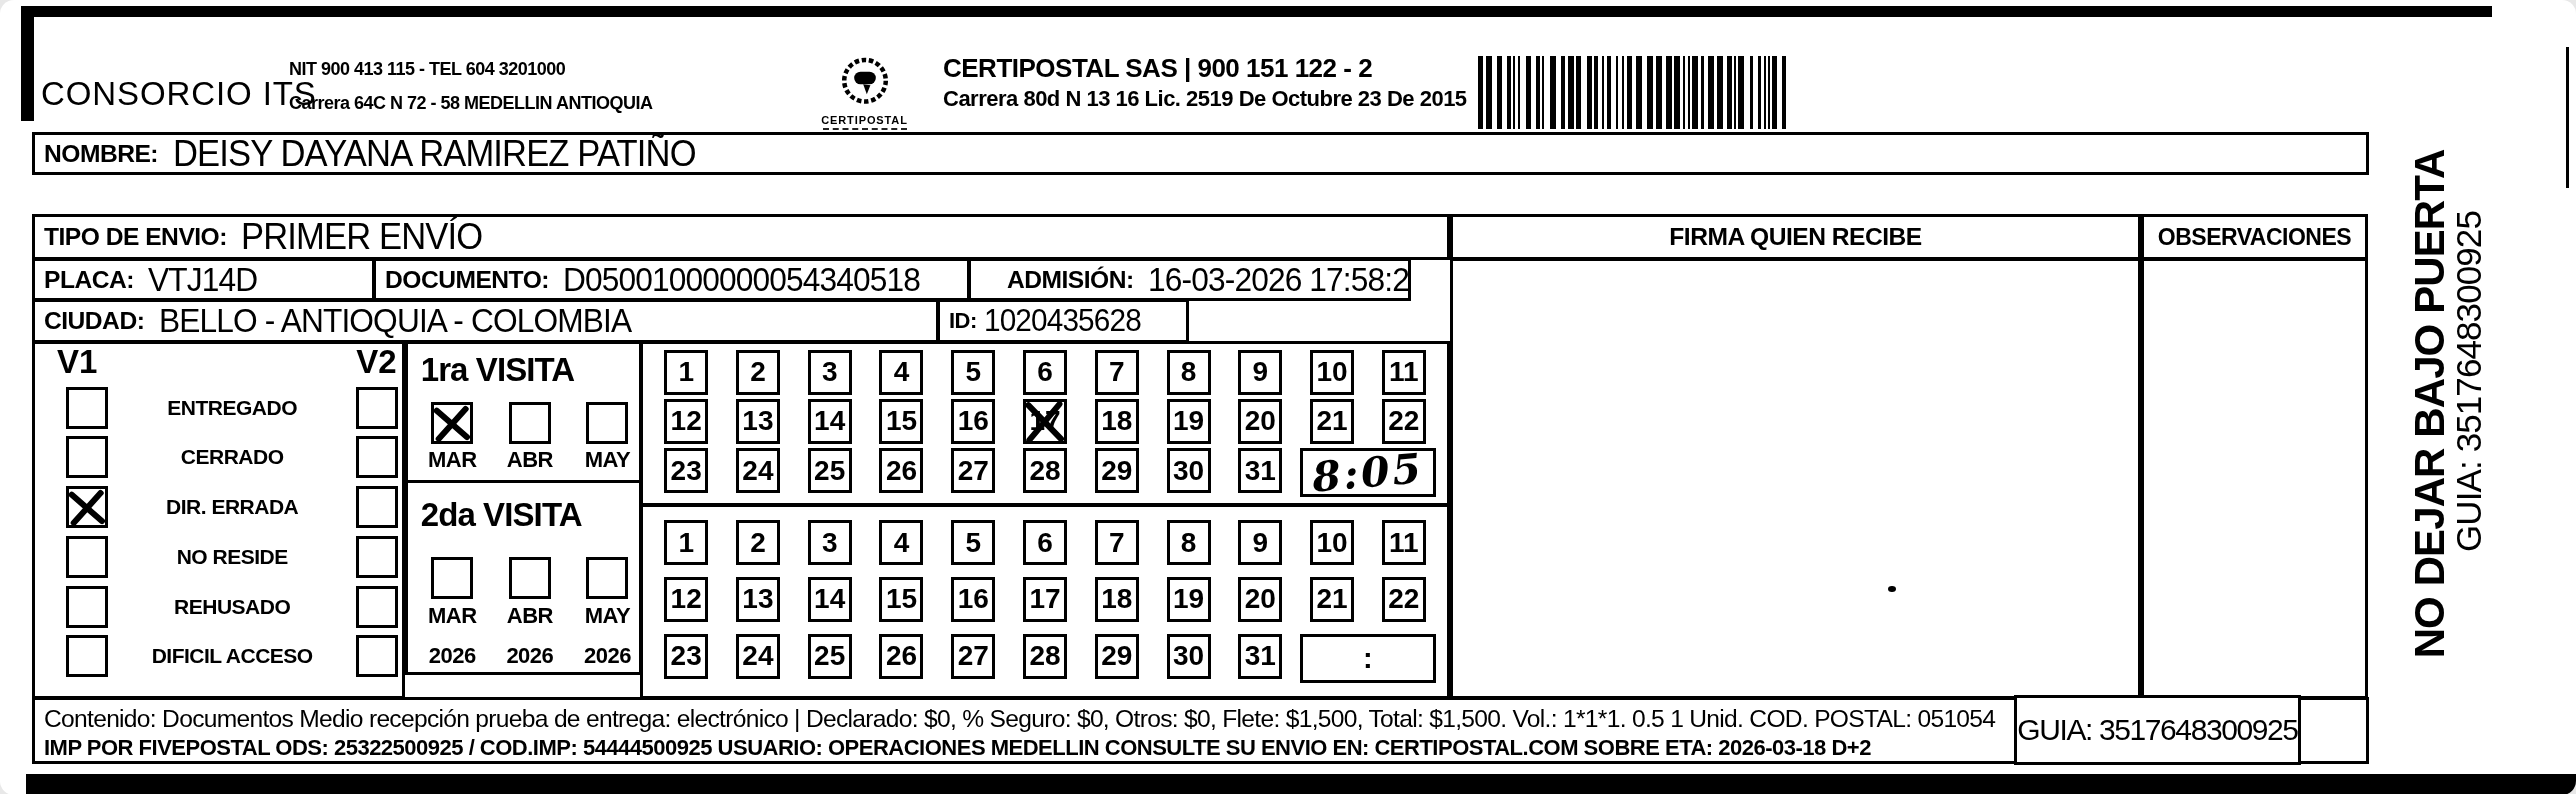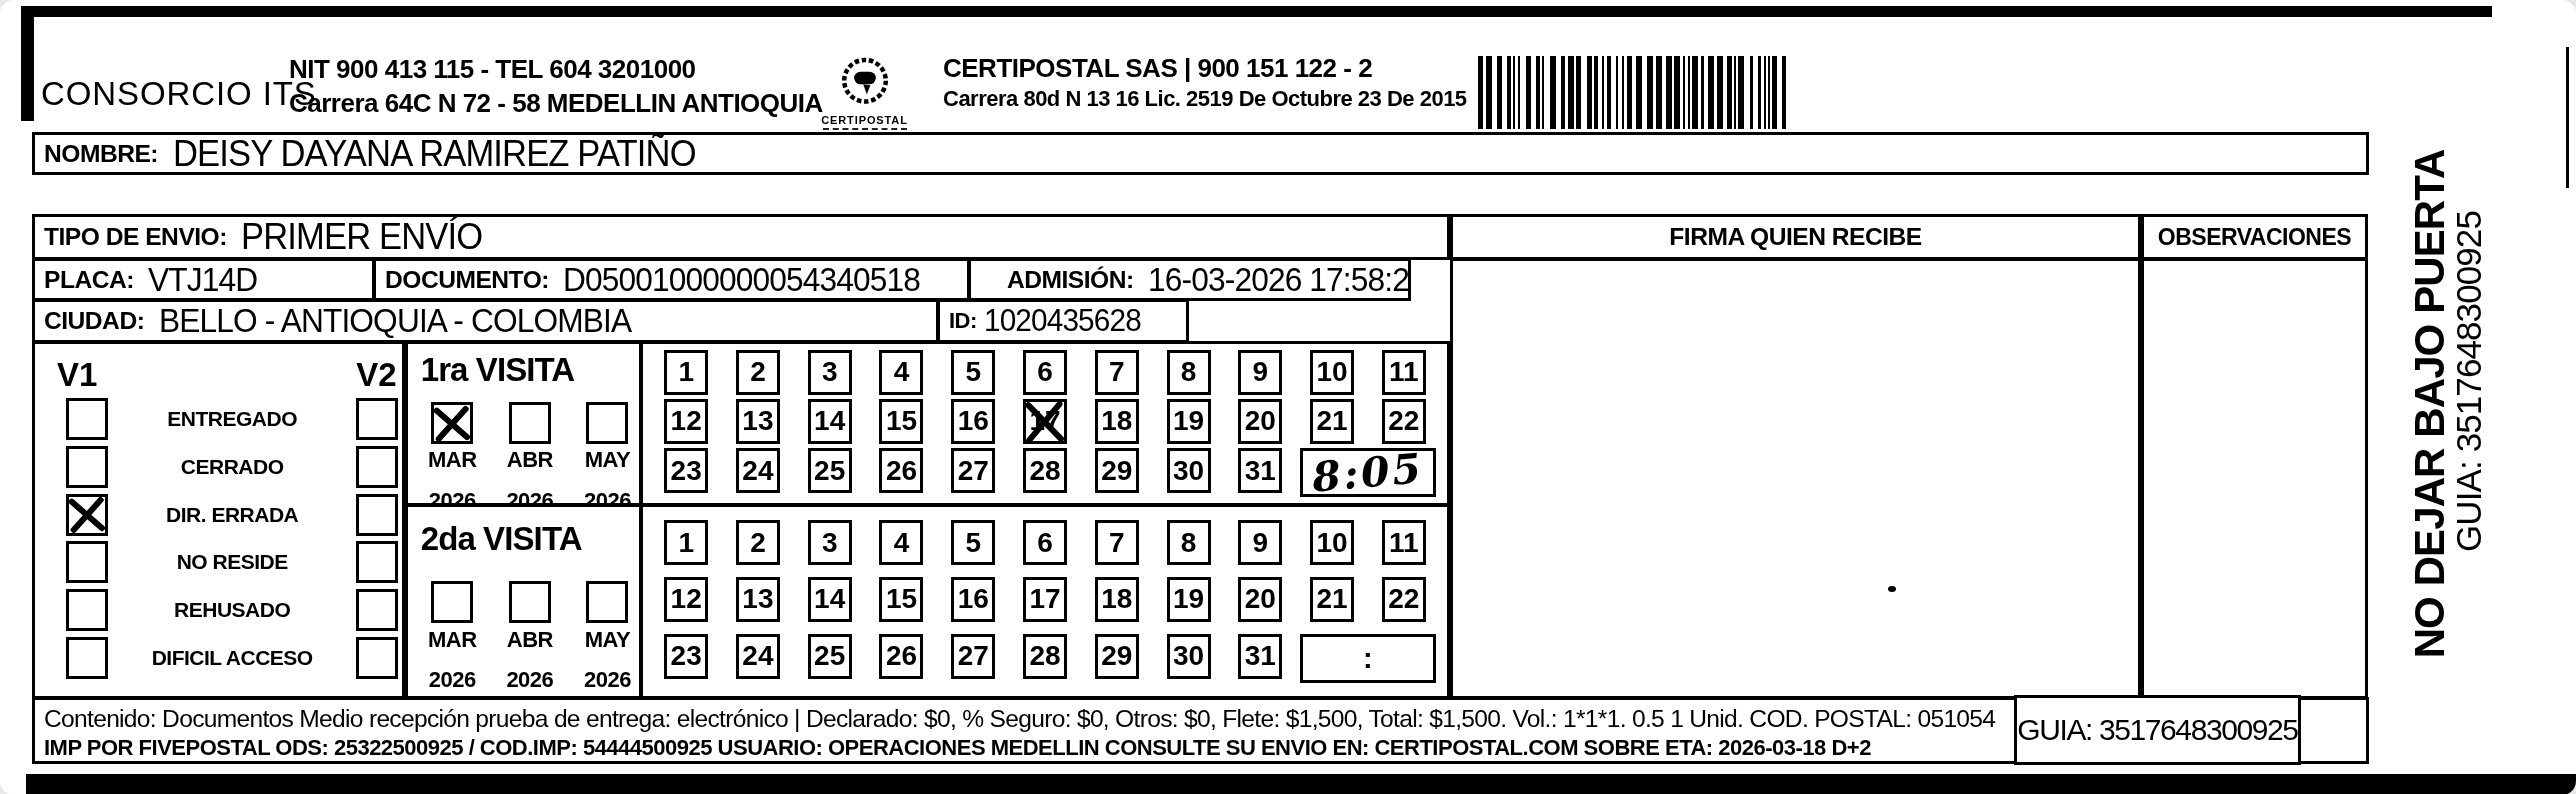--- a/index.html
+++ b/index.html
@@ -20,21 +20,21 @@
   
   .colhead{display:flex;align-items:center;justify-content:center;font-weight:bold;font-size:24.6px;letter-spacing:-0.5px;}
 
   
   .cb{position:relative;display:inline-block;width:42px;height:42px;border:3.6px solid #000;box-sizing:border-box;background:#fff;flex:0 0 auto;}
   .cb.checked::before,.cb.checked::after{content:"";position:absolute;left:-14%;top:44%;width:128%;height:5.5px;background:#000;border-radius:2.7px;}
   .cb.checked::before{transform:rotate(41deg);}
   .cb.checked::after{transform:rotate(-48deg);}
 
   
-  .status-inner{position:absolute;inset:0;display:flex;flex-direction:column;padding:13px 0 11px;}
+  .status-inner{position:absolute;inset:0;display:flex;flex-direction:column;padding:0 0 11px;}
   .vrow{display:flex;justify-content:space-between;font-weight:bold;font-size:33px;padding:0 5.5px 0 22px;line-height:35px;}
   .opts{flex:1;display:flex;flex-direction:column;justify-content:space-evenly;}
   .opt{display:flex;align-items:center;}
   .opt .cb:first-child{margin-left:31px;}
   .opt .cb:last-child{margin-right:3.6px;}
   .opt-label{flex:1;text-align:center;font-weight:bold;font-size:21px;letter-spacing:-0.5px;}
 
   
   .visit-inner{position:absolute;inset:0;padding:7.3px 0 0 12.7px;}
   .visit-title{font-weight:bold;font-size:33px;letter-spacing:-0.9px;}
@@ -70,21 +70,21 @@
   .vwarn{left:2139px;top:376px;width:582px;height:56px;font-weight:bold;font-size:42px;letter-spacing:-0.9px;line-height:56px;}
   .vguia{left:2239px;top:358px;width:459px;height:47px;font-size:35px;letter-spacing:-0.9px;line-height:47px;}
 
   
   .footer-text{position:absolute;inset:0;padding:4.5px 0 0 9px;}
   .foot1{font-size:24.6px;letter-spacing:-0.7px;white-space:nowrap;}
   .foot2{font-size:22px;font-weight:bold;letter-spacing:-0.5px;white-space:nowrap;margin-top:2.7px;}
   .guia-box{display:flex;align-items:center;justify-content:center;font-size:30px;letter-spacing:-1.4px;white-space:nowrap;}
 
   .hdr-company{font-size:33px;letter-spacing:0.9px;}
-  .hdr-lines{font-weight:bold;font-size:26px;line-height:34px;letter-spacing:-0.5px;}
+  .hdr-lines{font-weight:bold;font-size:18px;line-height:34px;letter-spacing:-0.5px;}
   .hdr-partner1{font-weight:bold;font-size:26px;letter-spacing:-0.5px;}
   .hdr-partner2{font-weight:bold;font-size:22px;letter-spacing:-0.5px;margin-top:2px;}
 </style>
 </head>
 <body>
 
 <div id="scan">
 
   <div class="bar" style="left:25.5px;top:5.5px;width:2466px;height:11px;"></div>
   <div class="bar" style="left:21px;top:5.5px;width:12.7px;height:115px;"></div>
@@ -216,21 +216,21 @@
           <div class="month">
             <span class="cb"></span>
             <span class="mlabel">
               <span>MAY</span>
               <span>2026</span>
             </span>
           </div>
         </div>
     </div>
   </div>
-  <div class="box" style="left:405px;top:504px;width:237px;height:195px;">
+  <div class="box" style="left:405px;top:480px;width:237px;height:195px;">
     <div class="visit-inner low">
       <div class="visit-title">2da VISITA</div>
       <div class="months-row">
           <div class="month">
             <span class="cb"></span>
             <span class="mlabel">
               <span>MAR</span>
               <span>2026</span>
             </span>
           </div>

